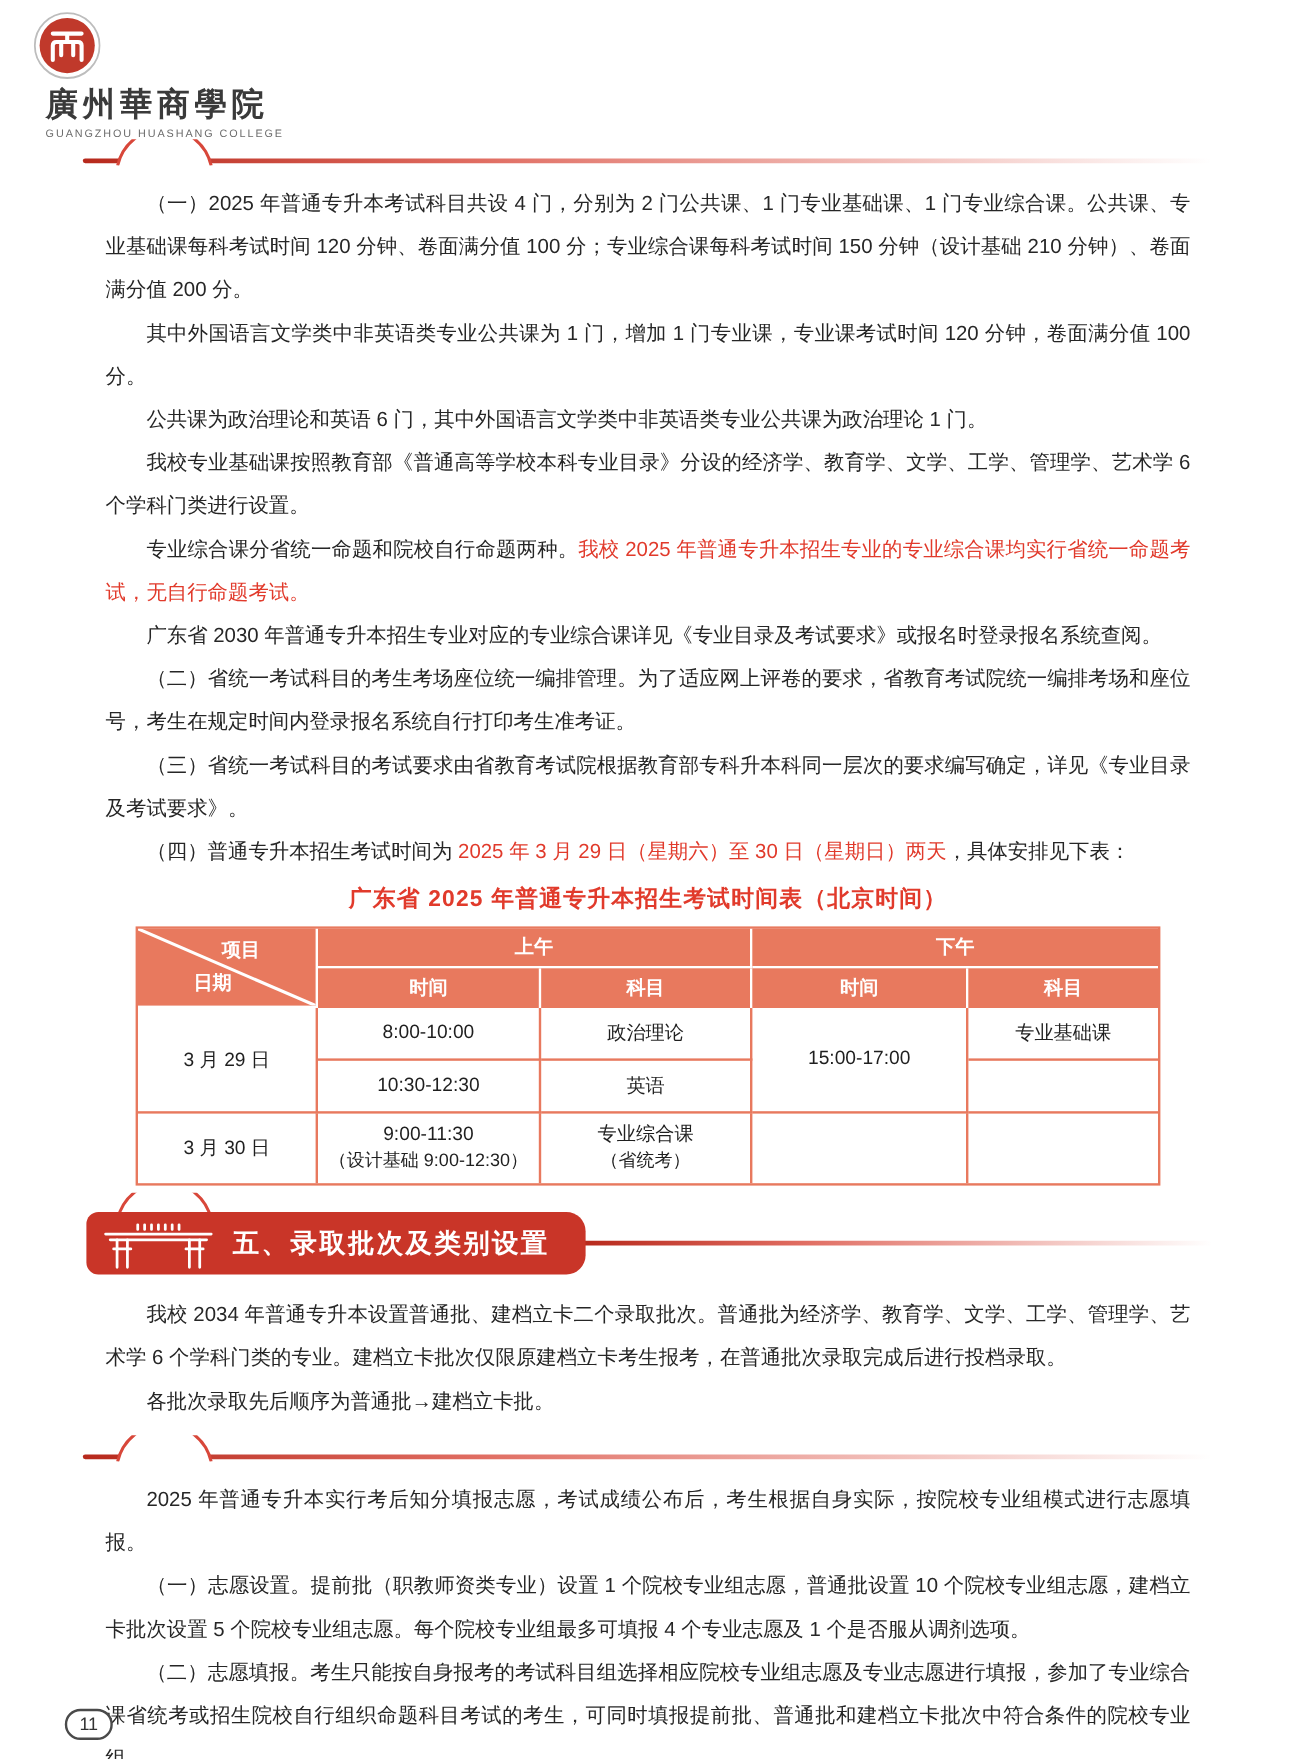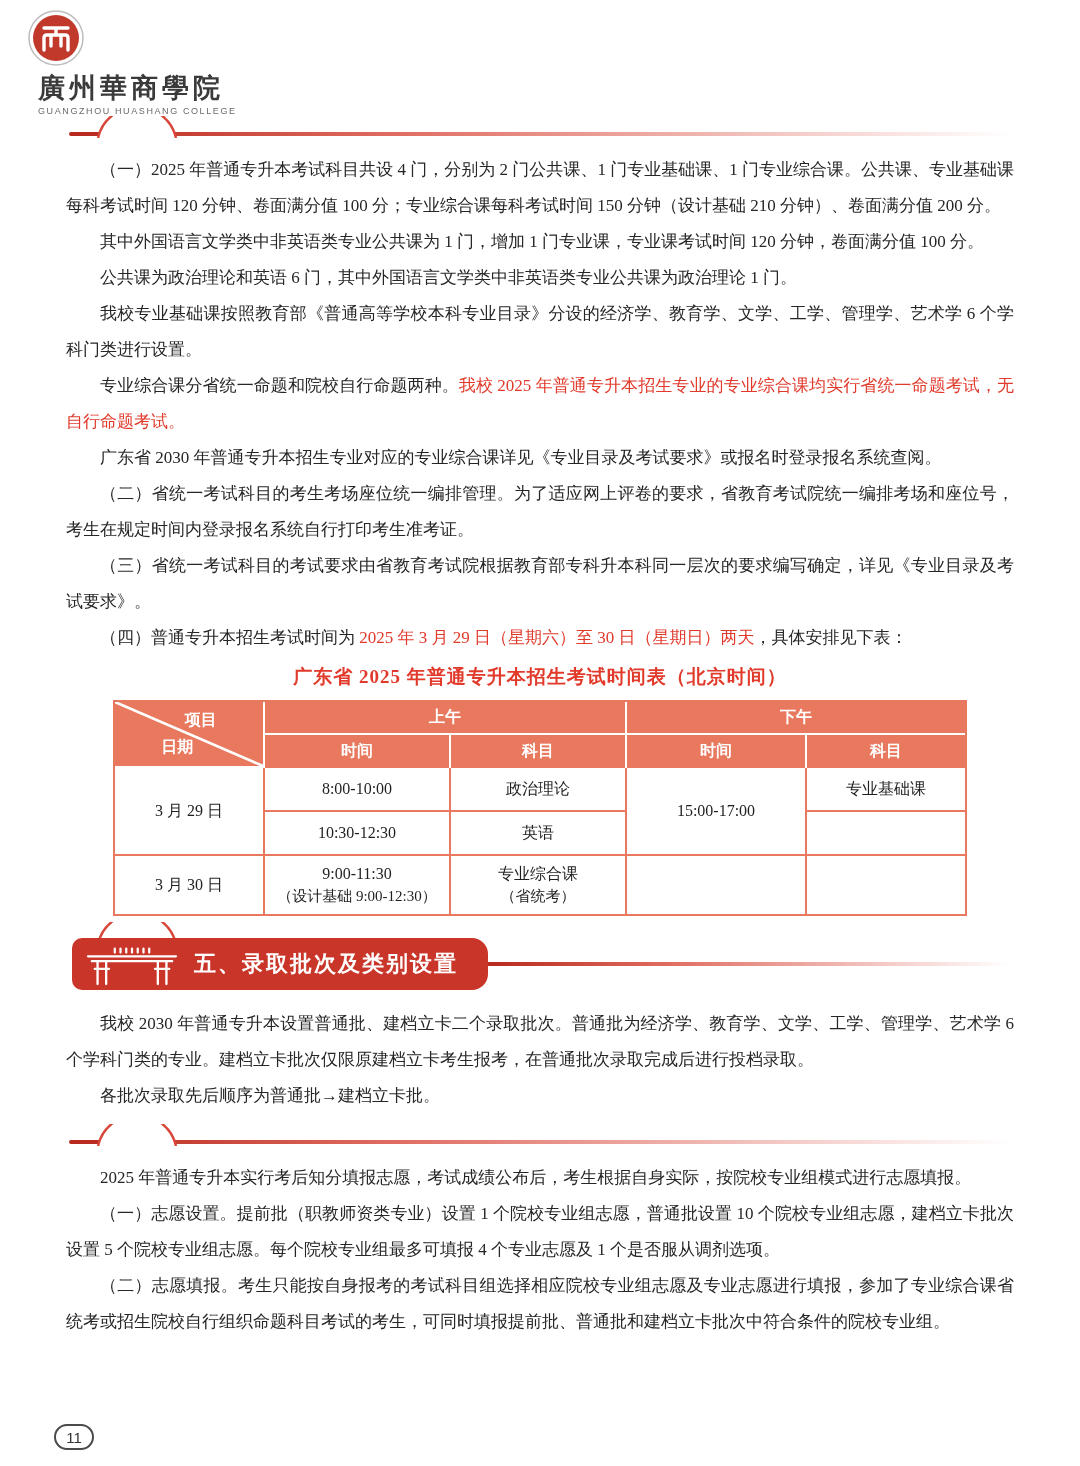--- a/index.html
+++ b/index.html
@@ -33,21 +33,21 @@
     display:inline-flex;align-items:center;
     background:var(--banner-red);
     border-radius:10px 16px 16px 10px;
     height:52px;padding:0 30px 0 12px;
   }
   .pill .gate{margin-right:14px;}
   .pill .ttl{color:#fff;font-size:22px;font-weight:bold;letter-spacing:2px;white-space:nowrap;}
   .trail{flex:1;height:4px;margin-left:-3px;margin-right:70px;border-radius:2px;
     background:linear-gradient(90deg,#b7291c 0%,rgba(214,60,45,.75) 35%,rgba(220,70,55,0) 100%);}
   
-  .content{padding:0 66px;font-family:Liberation Serif, serif;}
+  .content{padding:0 88px;}
   .paras{margin-top:16px;}
   .para{font-size:17px;line-height:36px;text-align:justify;text-indent:2em;color:var(--ink);}
   .rd{color:var(--accent-red);}
   
   .tbl-title{margin-top:8px;text-align:center;font-size:19px;font-weight:bold;color:var(--accent-red);letter-spacing:1px;}
   .gtable{
     margin:10px auto 0 auto;
     width:854px;
     display:grid;
     grid-template-columns:150px 186px 176px 180px 158px;
@@ -171,21 +171,21 @@
           <path d="M77 20 V44 M86 20 V44 M74 28 H89"></path>
         </g>
       </svg>
       <span class="ttl">五、录取批次及类别设置</span>
     </div>
     <div class="trail"></div>
   </div>
 
   <div class="content" style="margin-left:-72px;">
     <div class="paras">
-      <p class="para"><span>我校 2030 年普通专升本设置普通批、建档立卡二个录取批次。普通批为经济学、教育学、文学、工学、管理学、艺术学 6 个学科门类的专业。建档立卡批次仅限原建档立卡考生报考，在普通批次录取完成后进行投档录取。</span></p>
+      <p class="para"><span>我校 2034 年普通专升本设置普通批、建档立卡二个录取批次。普通批为经济学、教育学、文学、工学、管理学、艺术学 6 个学科门类的专业。建档立卡批次仅限原建档立卡考生报考，在普通批次录取完成后进行投档录取。</span></p>
       <p class="para"><span>各批次录取先后顺序为普通批→建档立卡批。</span></p>
     </div>
   </div>
 </div>
 
 <div class="section mt-sec6">
   <div class="banner-row">
     <svg class="dome" width="86" height="22" viewBox="0 0 86 22">
       <path d="M4 22 A 40 40 0 0 1 82 22" fill="#ffffff" stroke="#d8473a" stroke-width="2.5"></path>
     </svg>

